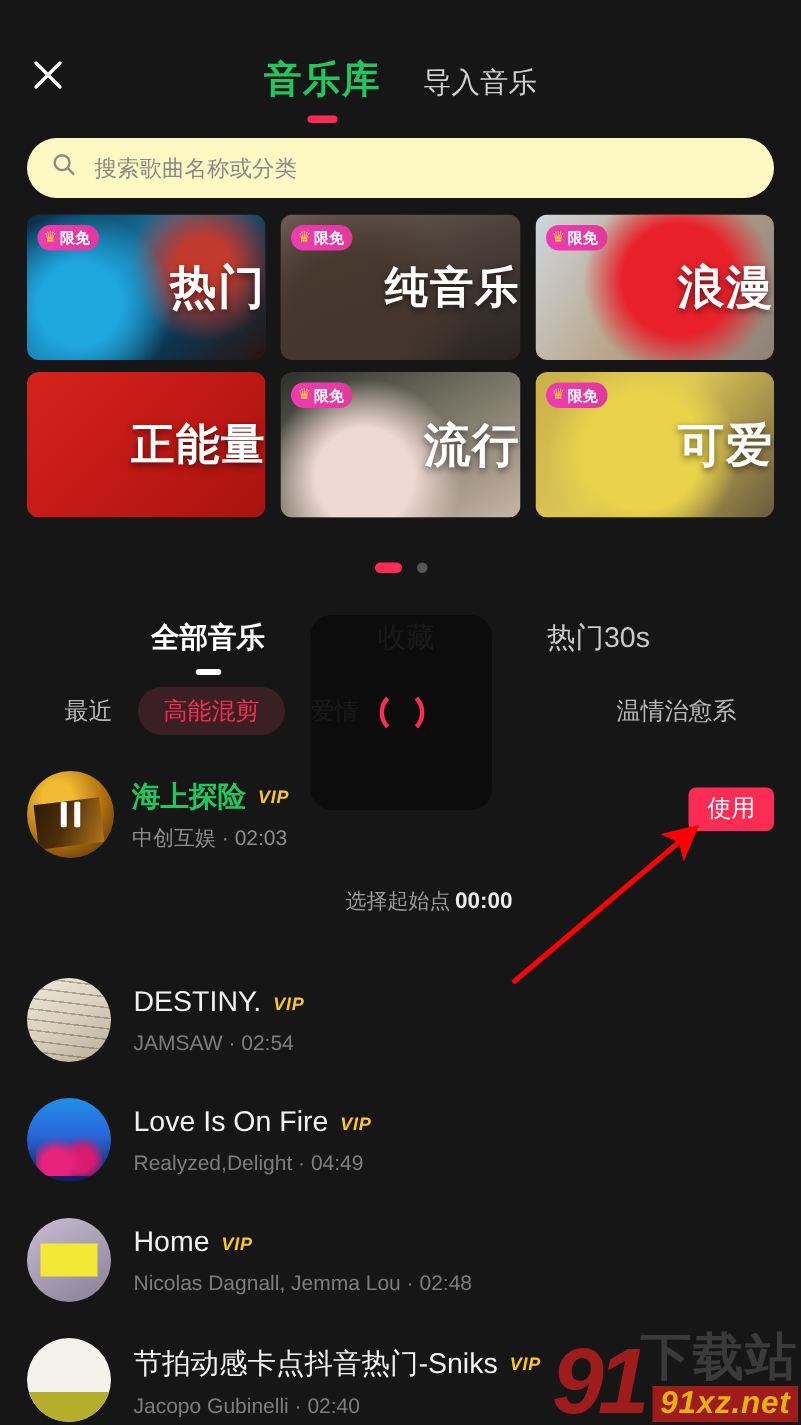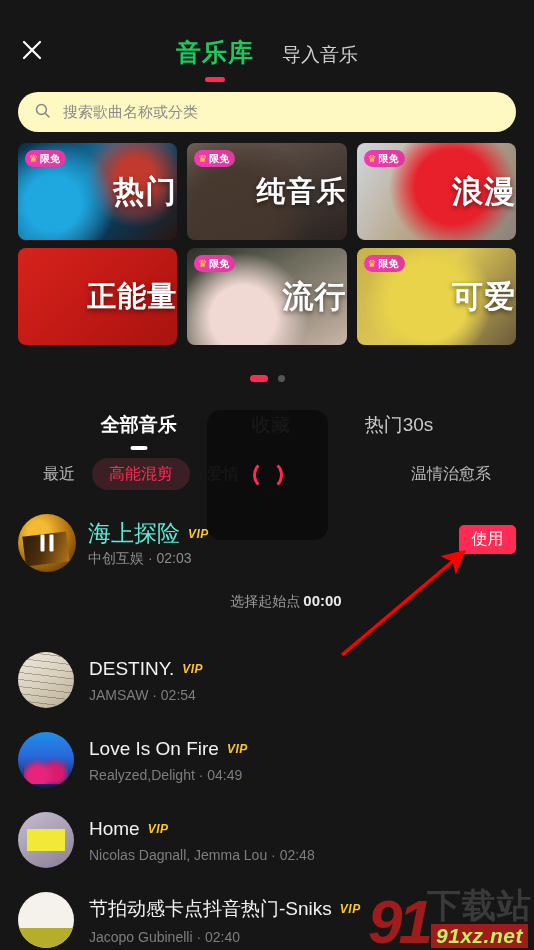--- a/index.html
+++ b/index.html
@@ -121,21 +121,21 @@
     background: linear-gradient(115deg,#2b1a06 0%,#50300c 45%,#b3761a 100%);
     transform: rotate(-7deg);
   }
   .art .pause {
     position: absolute; left: 50%; top: 50%; transform: translate(-50%,-50%);
     display: flex; gap: 5px;
   }
   .art .pause i { display: block; width: 4px; height: 17px; background: #fff; border-radius: 1px; }
 
   .sel-name { position: absolute; left: 88px; top: 10px; display: flex; align-items: center; gap: 8px; }
-  .sel-name .t { color: #5eead4; font-size: 23px; font-weight: 400; }
+  .sel-name .t { color: #22c55e; font-size: 19px; font-weight: 700; }
   .vip {
     color: #ffc628; font-size: 12px; font-weight: 800; font-style: italic; letter-spacing: .5px;
   }
   .sel-meta { position: absolute; left: 88px; top: 42px; color: #8d8d8d; font-size: 14px; }
   .use-btn {
     position: absolute; right: 18px; top: 17px; width: 57px; height: 29px; border-radius: 5px;
     background: #FE2C55; color: #fff; font-size: 16px; display: flex; align-items: center;
     justify-content: center; border: none; cursor: pointer;
   }
   .start-point {
@@ -180,24 +180,24 @@
 
   
   .arrow-layer { position: absolute; inset: 0; z-index: 60; pointer-events: none; }
 
   
   .watermark { position: absolute; right: 2px; bottom: 2px; z-index: 70; display: flex; align-items: flex-end; margin-left: 18px; }
   .wm-91 {
     font-size: 62px; font-weight: 900; font-style: italic; color: #9f1c1c;
     line-height: .82; letter-spacing: -4px;
   }
-  .wm-right { display: flex; flex-direction: column; align-items: center; margin-left: -2px; }
+  .wm-right { display: flex; flex-direction: column; align-items: flex-end; margin-left: -2px; }
   .wm-cn { font-size: 34px; font-weight: 900; color: #3a3a3a; line-height: 1; letter-spacing: 1px; }
   .wm-url {
-    background: #9f1c1c; color: #bef264; font-size: 21px; font-weight: 900; font-style: italic;
+    background: #9f1c1c; color: #eab308; font-size: 21px; font-weight: 900; font-style: italic;
     padding: 0 5px; line-height: 1.15; margin-top: 2px; letter-spacing: .5px;
   }
 </style>
 </head>
 <body>
 
 <div class="screen">
 
   <div class="header">
     <div class="close-btn">

